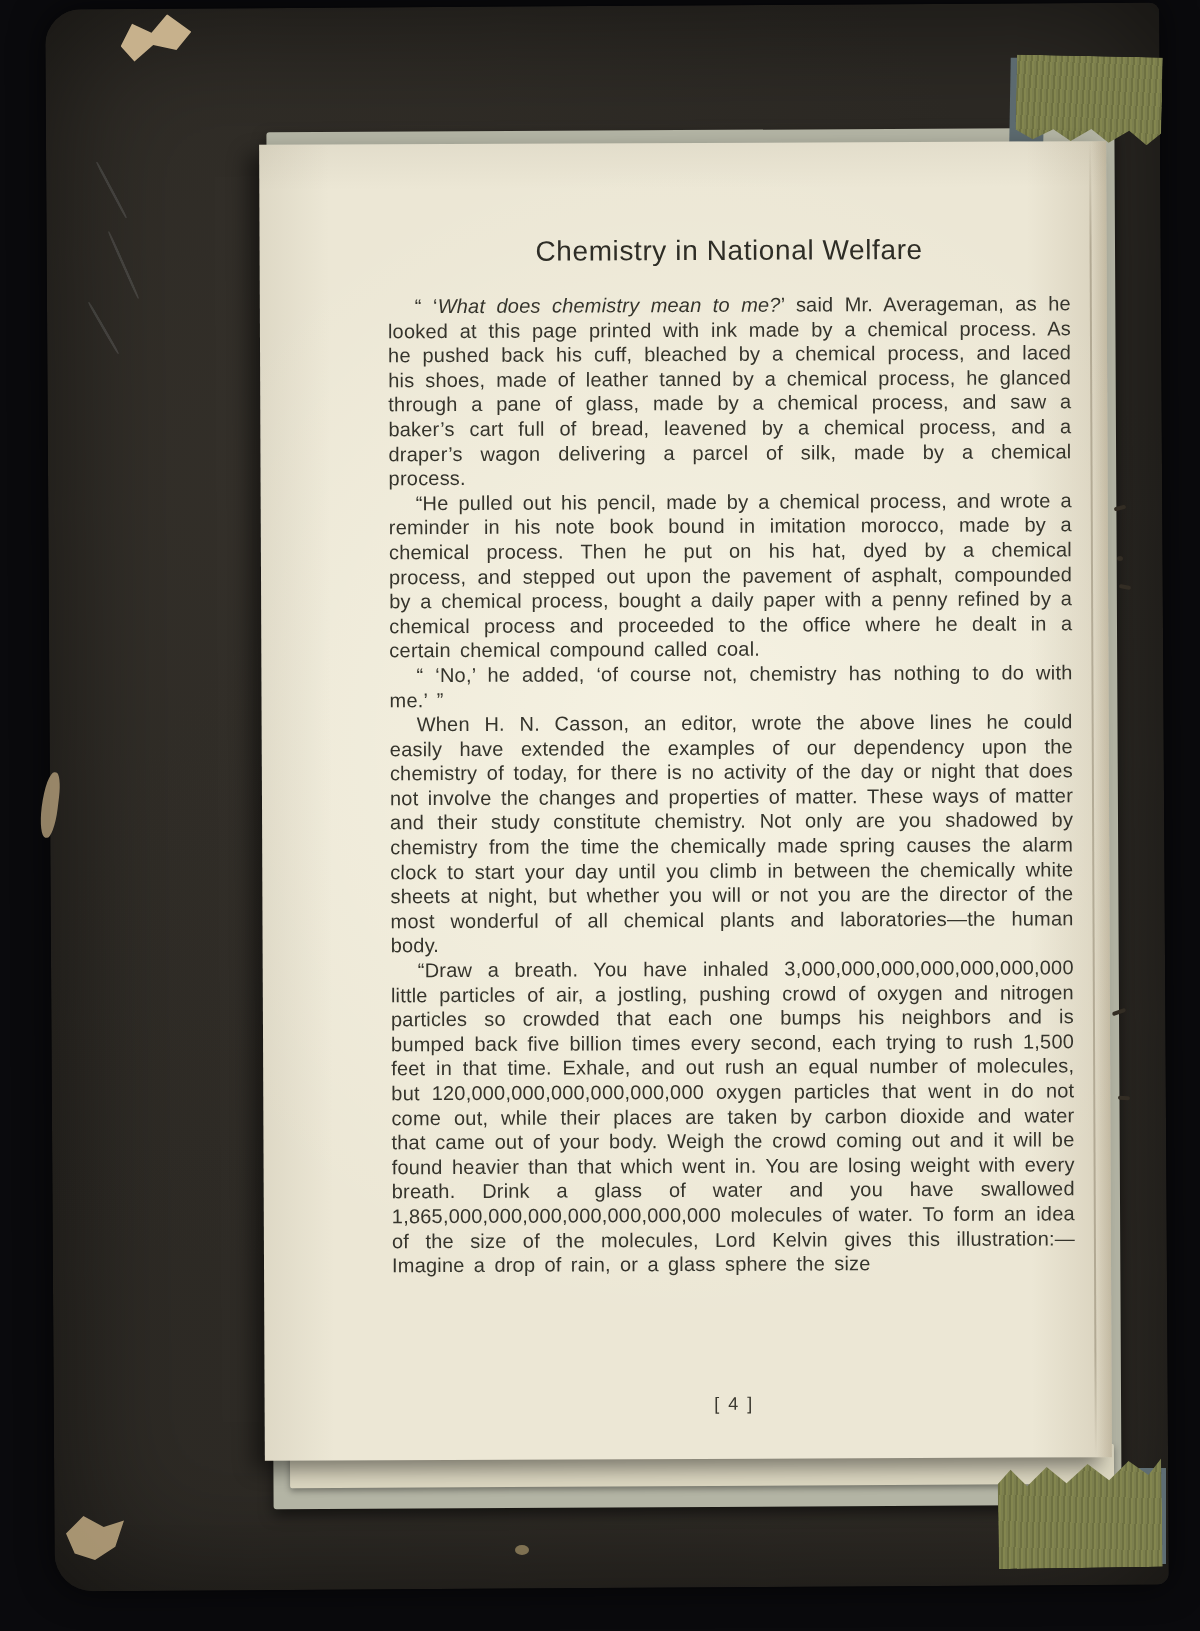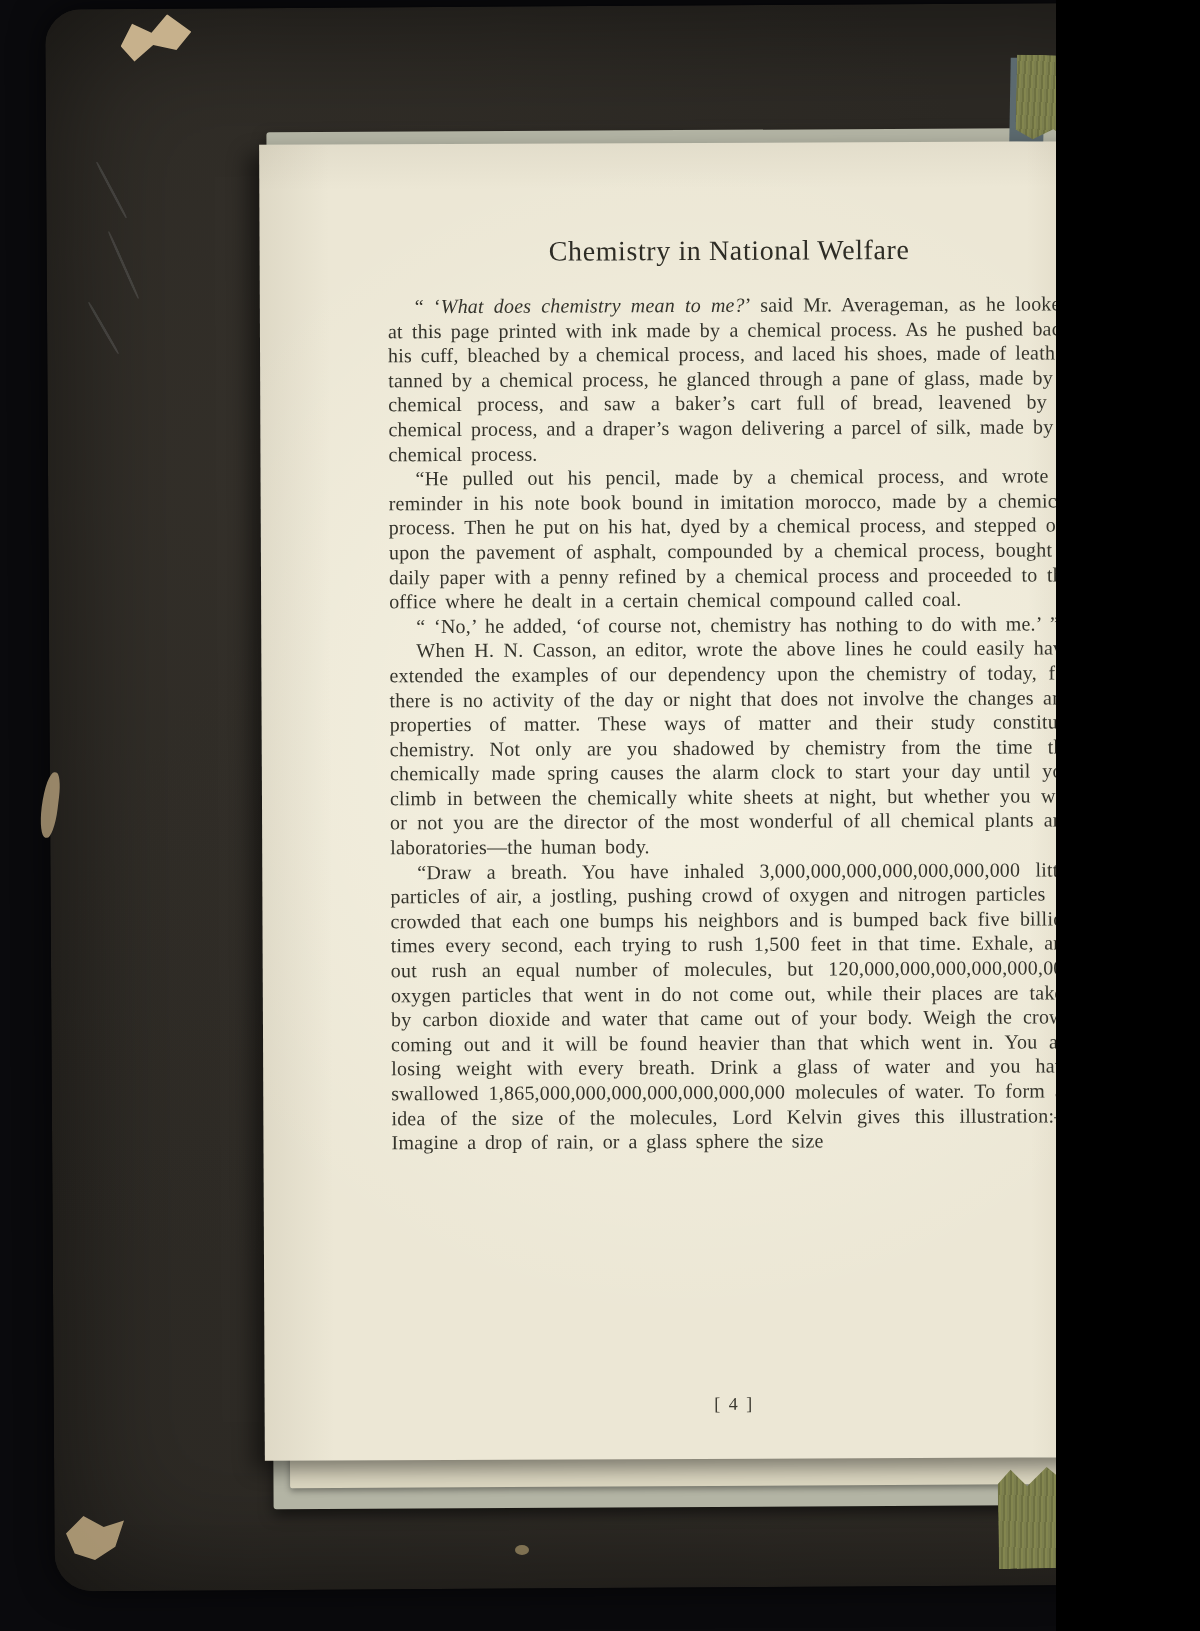--- a/index.html
+++ b/index.html
@@ -1,20 +1,20 @@
 <!DOCTYPE html>
 <html><head>
 <meta charset="utf-8">
 <style>
   * { margin:0; padding:0; box-sizing:border-box; }
   html,body { background:#000; }
   .stage {
-    position:relative; width:1056px; height:1631px; overflow:hidden;
+    position:relative; width:1200px; height:1631px; overflow:hidden;
     background:#0a0a0d;
-    font-family:Liberation Serif, serif;
+    font-family:Liberation Sans, sans-serif;
   }
 
   
   .mat {
     position:absolute; left:50px; top:6px; width:1114px; height:1582px;
     background:#2d2a25;
     background-image:
       radial-gradient(circle at 20% 30%, rgba(70,64,55,.25), transparent 55%),
       radial-gradient(circle at 75% 80%, rgba(55,50,43,.35), transparent 60%);
     border-radius:36px 10px 12px 38px;

